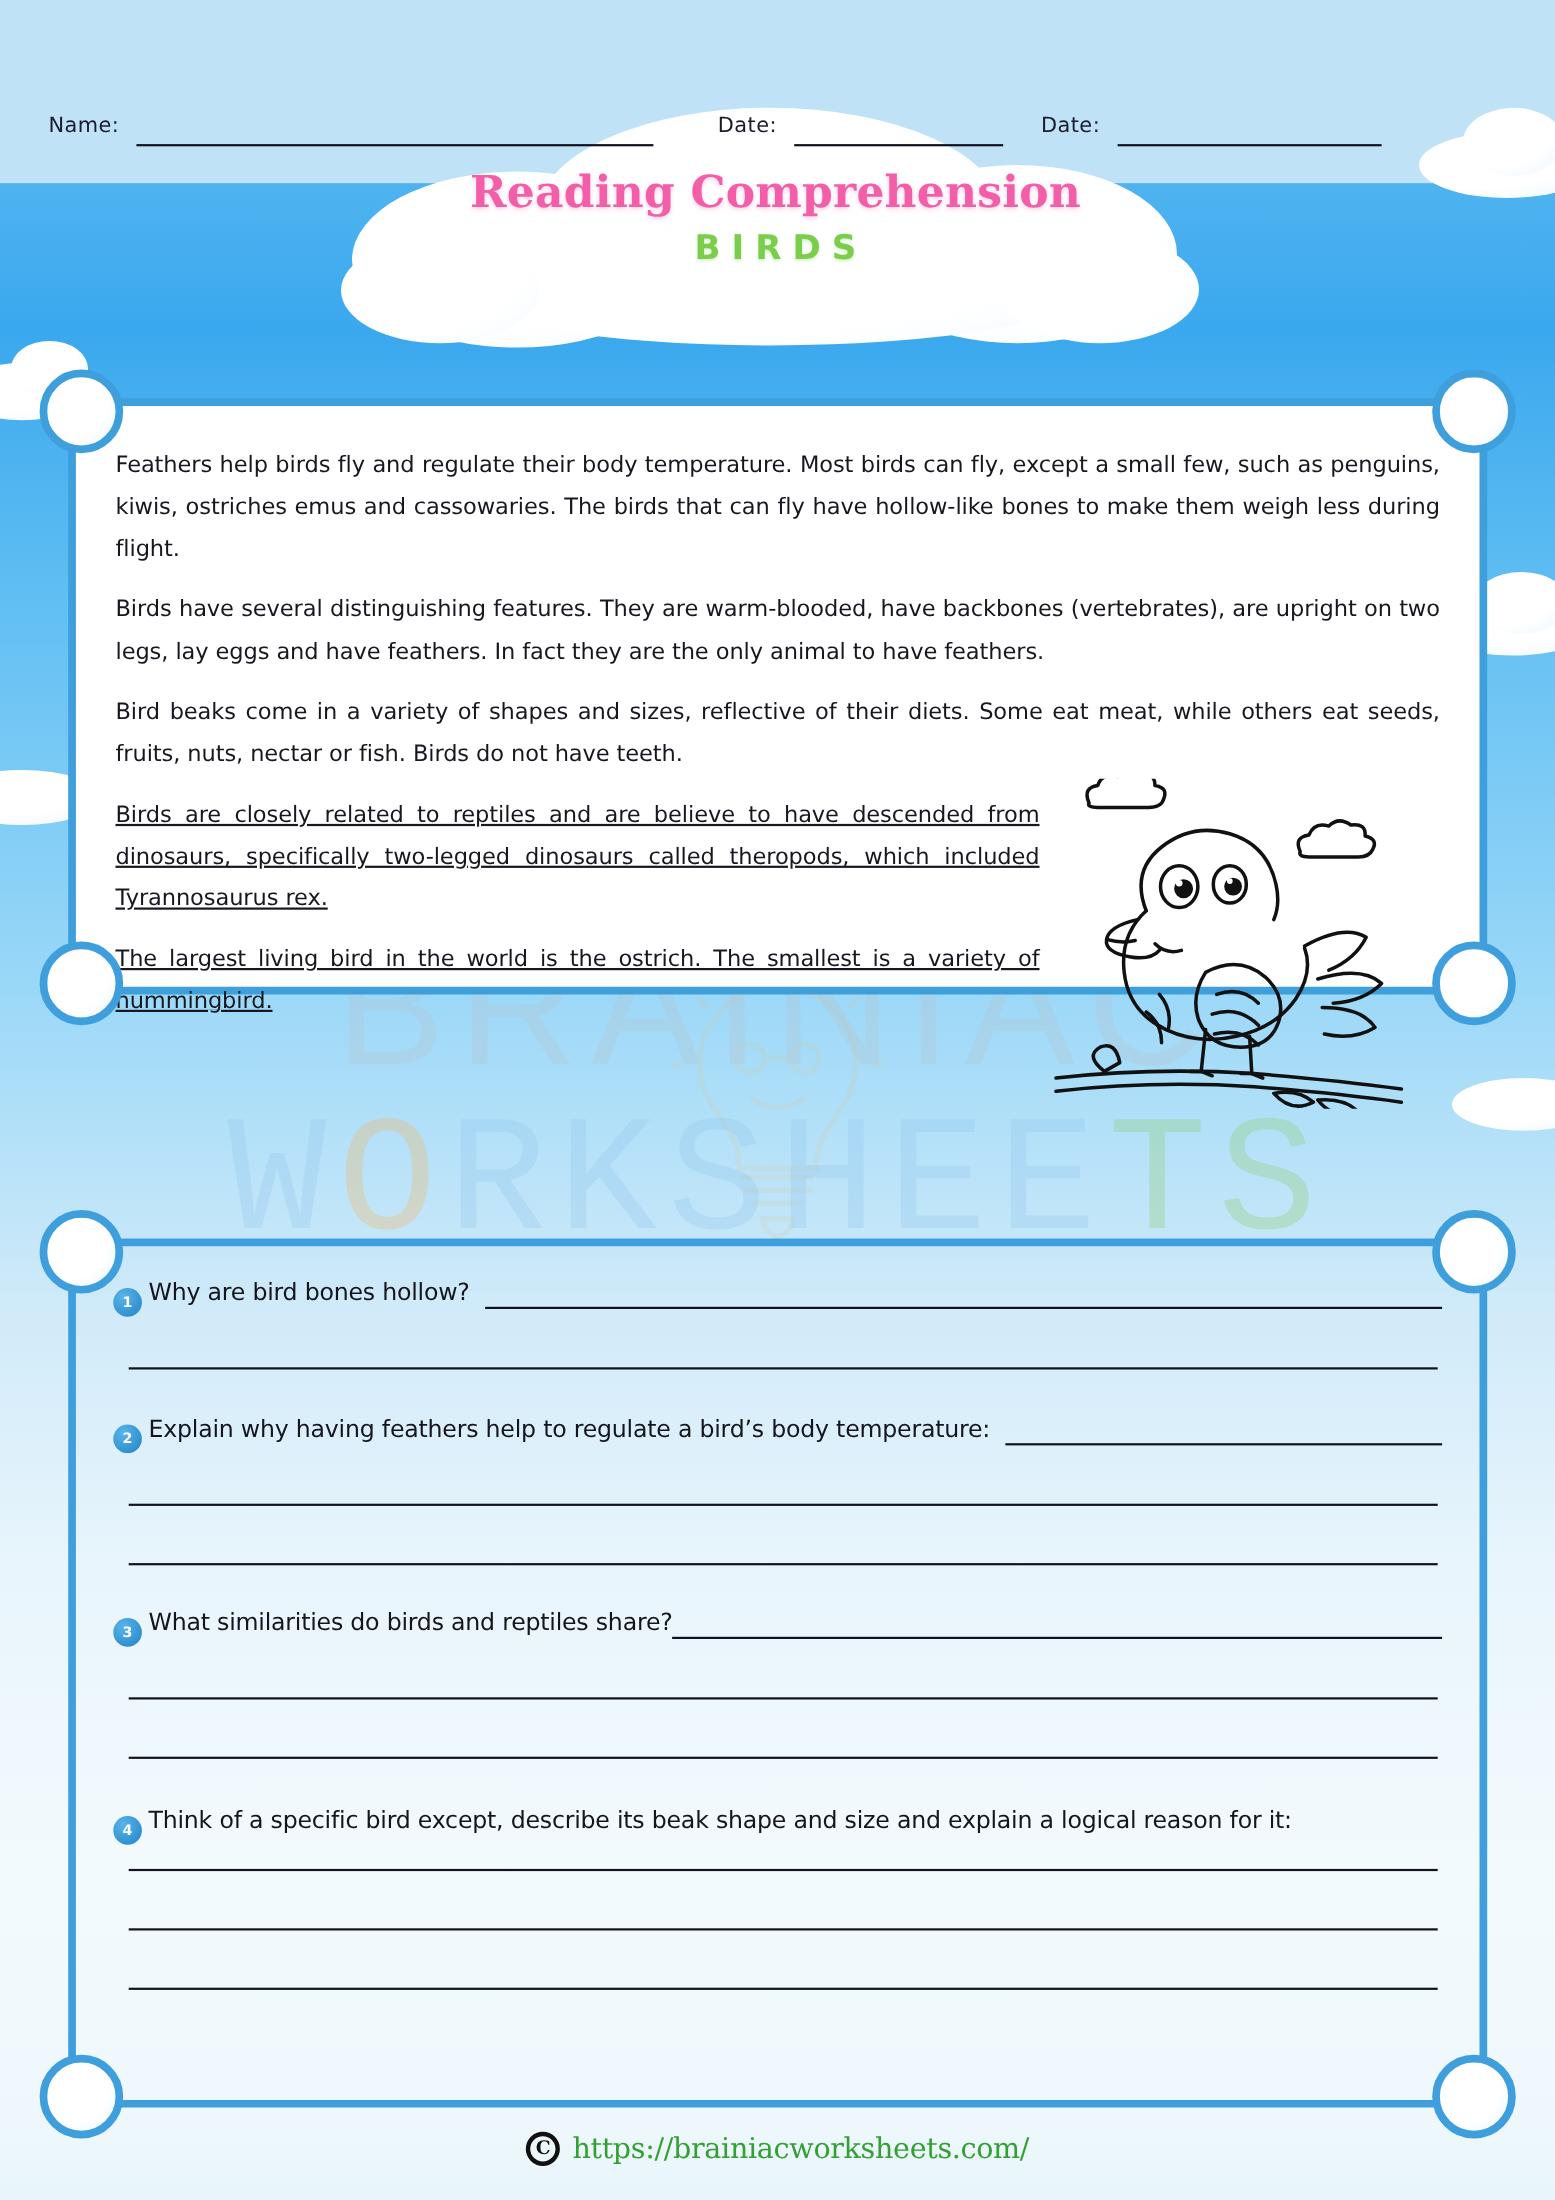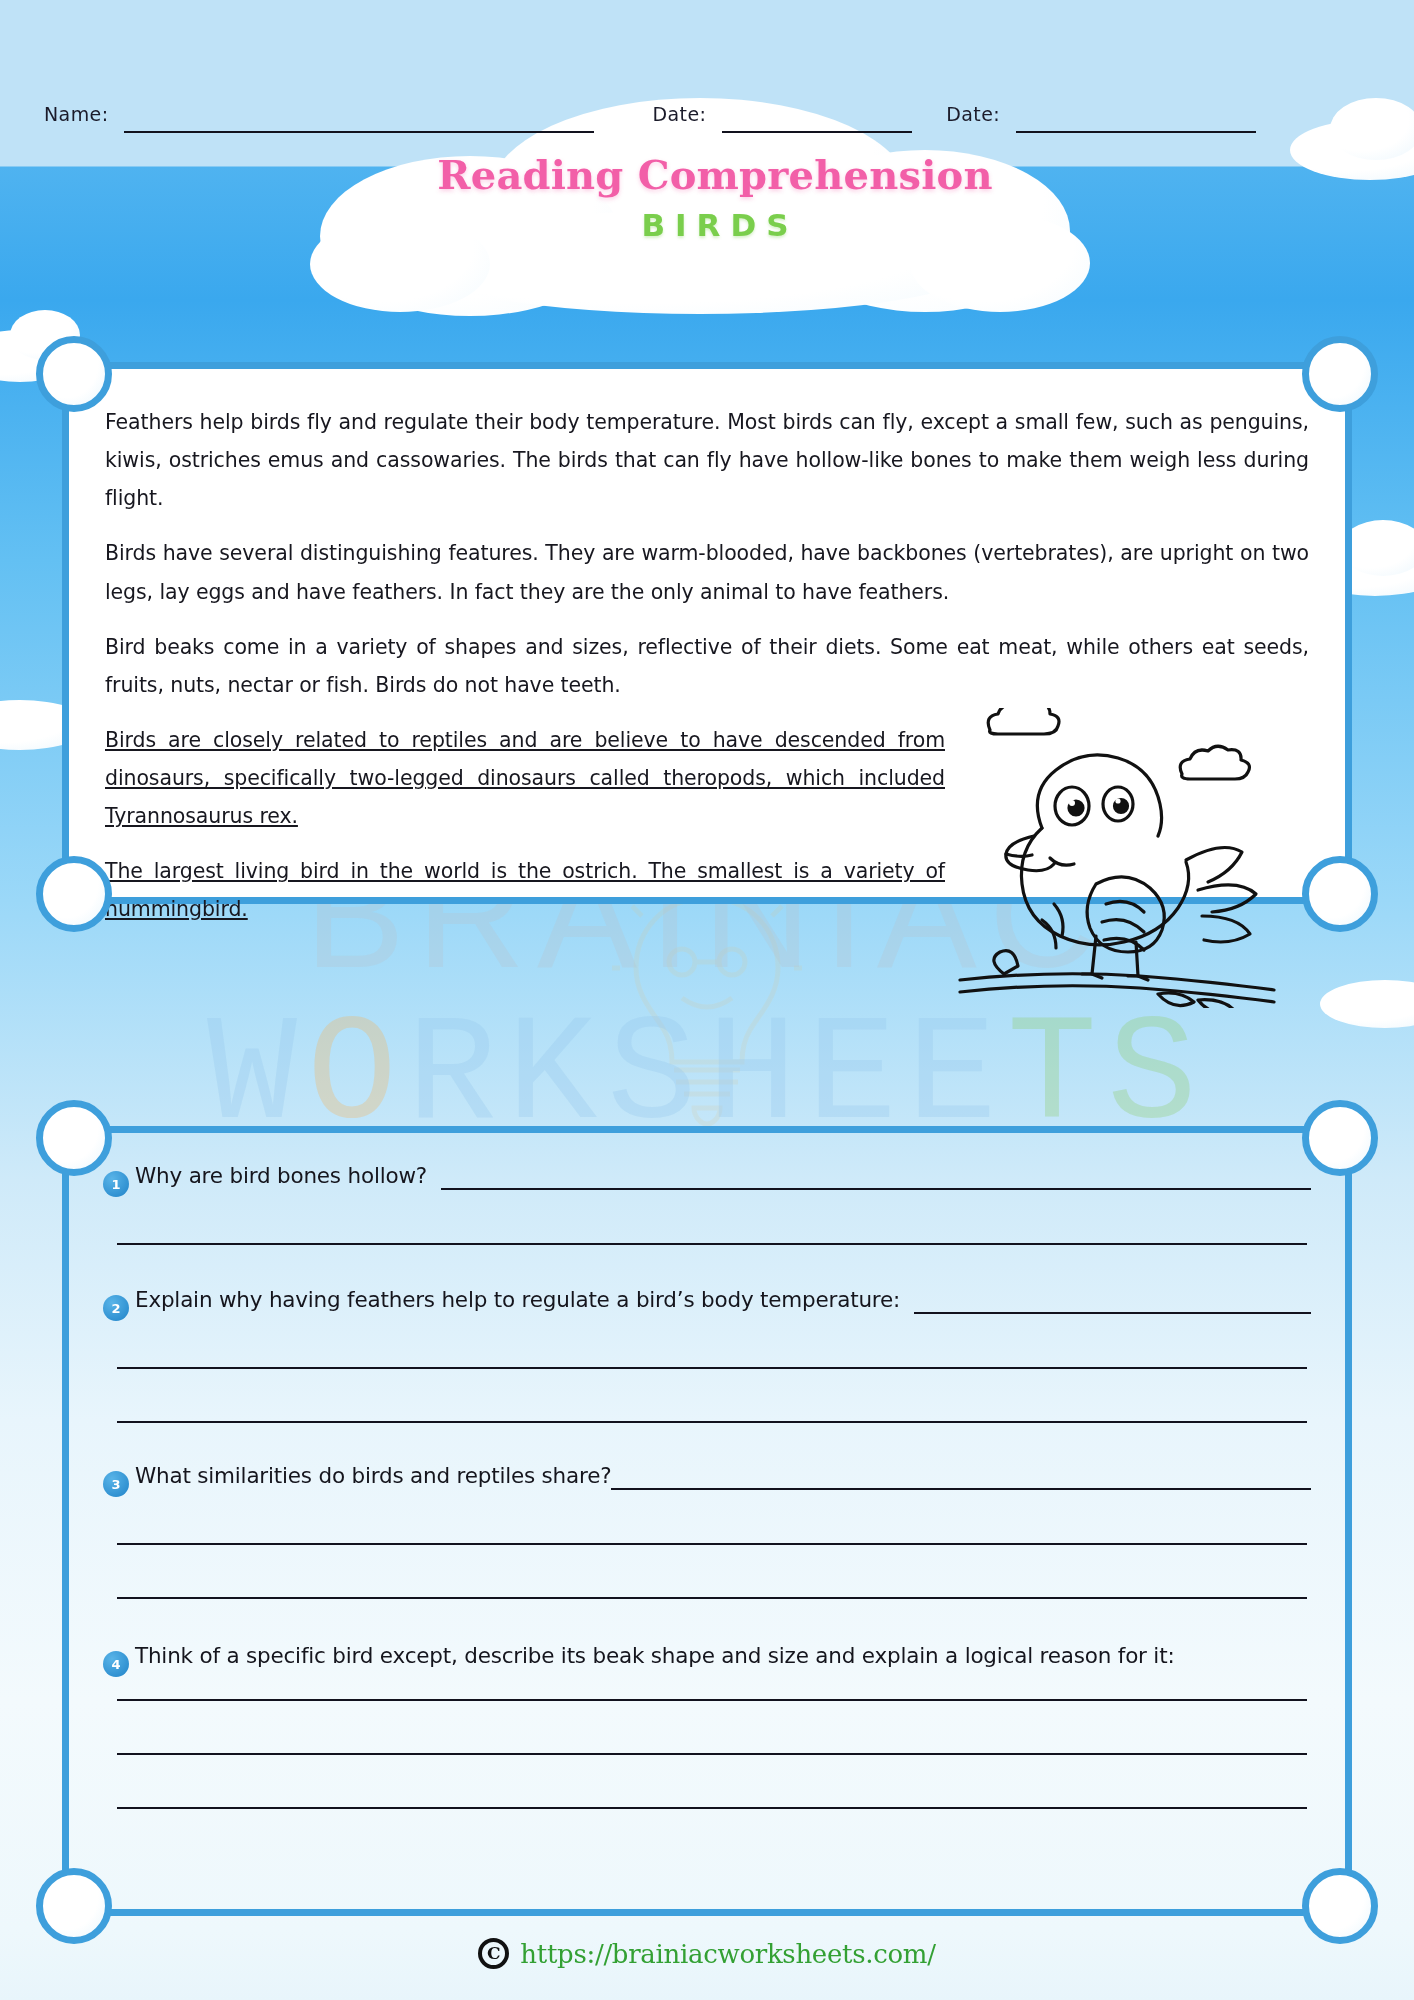--- a/index.html
+++ b/index.html
@@ -106,21 +106,21 @@
   }
   .tc1 { left: 180px; top: 0px;   width: 420px; height: 190px; }
   .tc2 { left: 10px;  top: 58px;  width: 300px; height: 160px; }
   .tc3 { left: 470px; top: 52px;  width: 290px; height: 162px; }
   .tc4 { left: 100px; top: 112px; width: 580px; height: 104px; }
   .tc5 { left: 0px;   top: 118px; width: 180px; height: 96px; }
   .tc6 { left: 600px; top: 116px; width: 180px; height: 98px; }
 
   .title-text-wrap {
     position: absolute;
-    left: 10px; top: 55px;
+    left: 0; top: 55px;
     width: 790px;
     text-align: center;
     z-index: 5;
   }
   .title-main {
     font-family: "DejaVu Serif", serif;
     font-weight: 700;
     font-size: 40px;
     color: #f25fa8;
     text-shadow: 0 2px 4px rgba(242,95,168,0.30);

